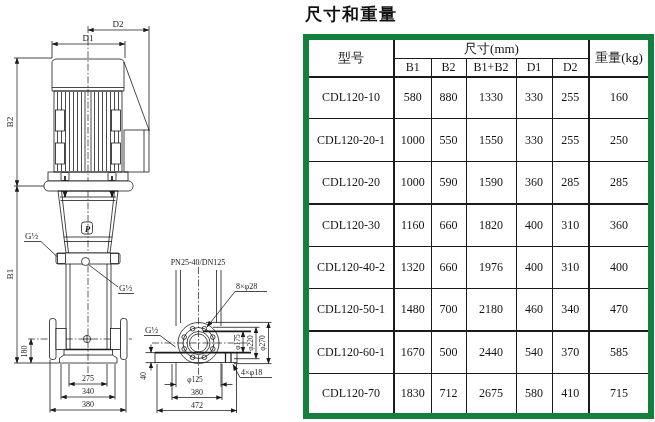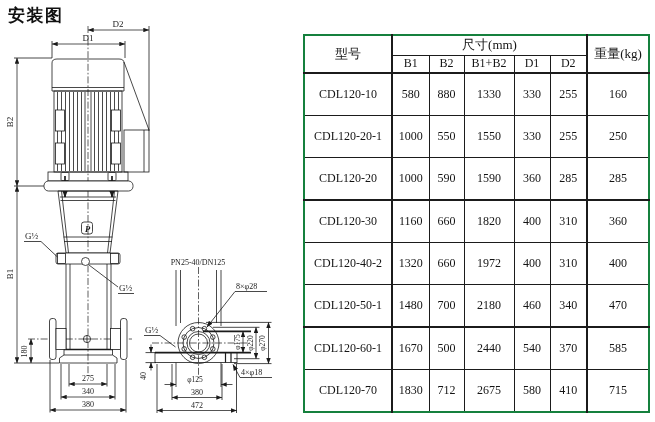--- a/index.html
+++ b/index.html
@@ -7,21 +7,21 @@
         font-family:"Liberation Serif",serif;color:#1b1b1b;}
   .big-title{position:absolute;font-family:"Liberation Sans",sans-serif;font-weight:bold;
              font-size:17px;letter-spacing:1.5px;color:#111;}
   #draw-title{left:8px;top:4px;}
   #tbl-panel{position:absolute;left:300px;top:0;width:355px;height:422px;}
   #tbl-title{left:5px;top:3px;position:absolute;}
   table{position:absolute;left:3px;top:34px;border-collapse:collapse;table-layout:fixed;
         width:345px;}
   th,td{border:1px solid #1b1b1b;text-align:center;vertical-align:middle;padding:0;
         font-family:"Liberation Serif",serif;font-size:12px;font-weight:normal;color:#141414;}
-  table{border:2px solid #15803d;}
+  table{border:6px solid #15803d;}
   thead tr.r1{height:20px;} thead tr.r2{height:18px;}
   tbody tr{height:42.4px;}
   th.hdr{font-size:13px;}
   .b2l{border-left-width:2px;}
   thead tr.r2 th, th.deep{border-bottom-width:2px;}
   tr.grp td{border-bottom-width:2px;}
   svg text{font-family:"Liberation Serif",serif;fill:#1b1b1b;}
   .t7{font-size:7.5px;} .t8{font-size:8px;} .t9{font-size:9px;}
   .ln{stroke:#1b1b1b;stroke-width:.8;fill:none;}
   .lnb{stroke:#1b1b1b;stroke-width:1.7;fill:none;}
@@ -30,21 +30,20 @@
   .cl{stroke:#1b1b1b;stroke-width:.7;fill:none;stroke-dasharray:7 2 1.6 2;}
   .wf{fill:#ffffff;stroke:#1b1b1b;stroke-width:.8;}
   .logoP{font-family:"Liberation Serif",serif;font-weight:bold;font-style:italic;font-size:8.5px;}
 </style>
 </head>
 <body>
 
 <div id="page">
 
   
-  <div class="big-title" id="draw-title">安装图</div>
 
   <svg width="300" height="422" viewBox="0 0 300 422">
     <defs>
       <marker id="ah" markerWidth="8" markerHeight="6" refX="7.6" refY="3" orient="auto-start-reverse">
         <path d="M0,0 L8,3 L0,6 Z" fill="#1b1b1b"></path>
       </marker>
       <marker id="ahb" markerUnits="userSpaceOnUse" markerWidth="9" markerHeight="7" refX="8.3" refY="3.5" orient="auto-start-reverse">
         <path d="M0,0 L9,3.5 L0,7 Z" fill="#1b1b1b"></path>
       </marker>
     </defs>
@@ -265,20 +264,21 @@
         <line class="ln" x1="157" y1="364" x2="157" y2="413"></line>
         <line class="ln" x1="236.5" y1="364" x2="236.5" y2="413"></line>
         <line class="dim" x1="157" y1="410.5" x2="236.5" y2="410.5" marker-start="url(#ah)" marker-end="url(#ah)"></line>
         <text class="t8" x="197" y="407.5" text-anchor="middle">472</text>
       </g>
     </g>
   </svg>
 
   
   <div id="tbl-panel">
+    <div class="big-title" id="tbl-title">尺寸和重量</div>
 
     <table>
       <colgroup>
         <col style="width:88px">
           <col style="width:37px">
           <col style="width:35px">
         <col style="width:50px">
           <col style="width:36px">
           <col style="width:37px">
           <col style="width:62px">
@@ -331,21 +331,21 @@
           <td>660</td>
           <td>1820</td>
           <td>400</td>
           <td>310</td>
           <td class="b2l">360</td>
         </tr>
         <tr>
           <td>CDL120-40-2</td>
           <td class="b2l">1320</td>
           <td>660</td>
-          <td>1972</td>
+          <td>1976</td>
           <td>400</td>
           <td>310</td>
           <td class="b2l">400</td>
         </tr>
         <tr class="grp">
           <td>CDL120-50-1</td>
           <td class="b2l">1480</td>
           <td>700</td>
           <td>2180</td>
           <td>460</td>

